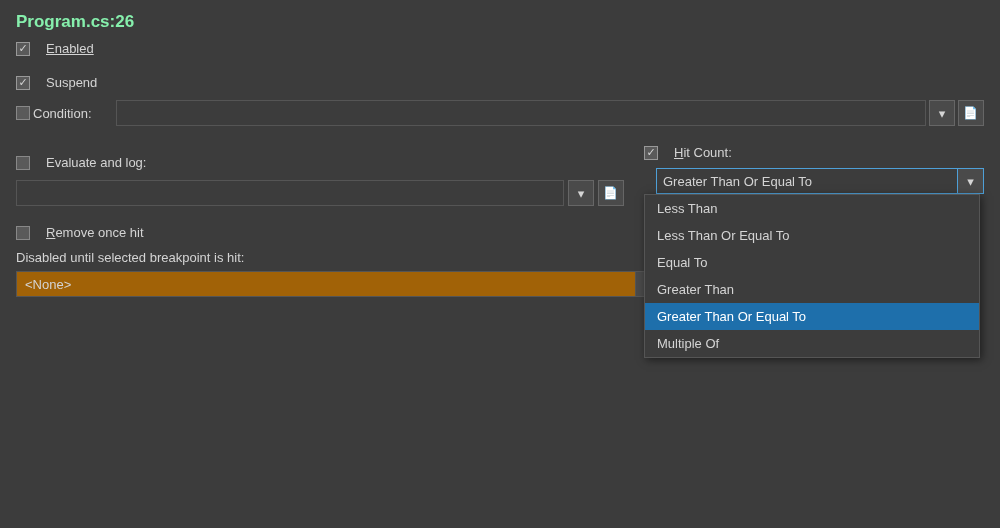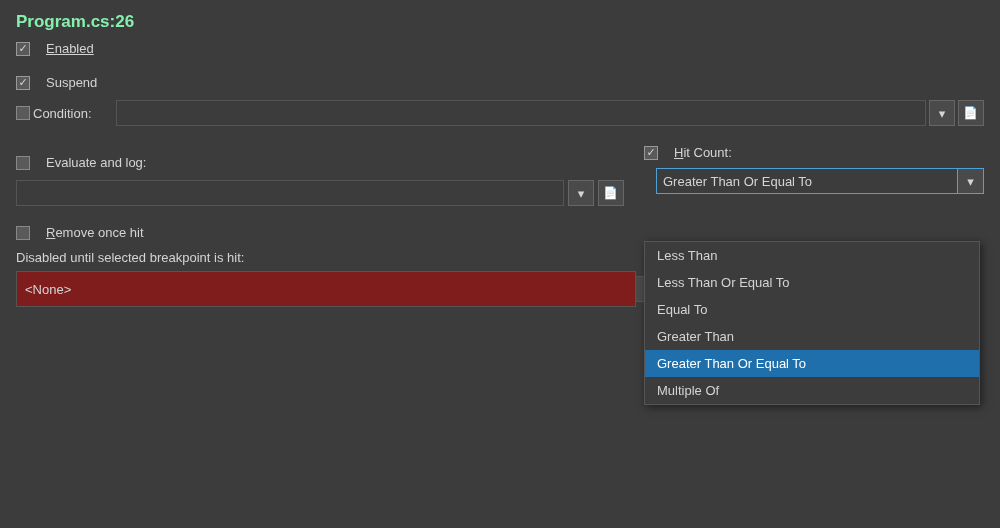--- a/index.html
+++ b/index.html
@@ -178,21 +178,20 @@
 
     .dropdown-menu {
       position: absolute;
       top: 26px;
       left: 0;
       width: 336px;
       background: #3c3c3c;
       border: 1px solid #555;
       z-index: 100;
       box-shadow: 2px 2px 8px rgba(0,0,0,0.5);
-      margin-top: 47px;
     }
 
     .dropdown-item {
       padding: 6px 12px;
       cursor: pointer;
       color: #d4d4d4;
     }
 
     .dropdown-item.selected {
       background: #1e6fab;
@@ -225,24 +224,24 @@
       margin-bottom: 6px;
     }
 
     .none-select-row {
       display: flex;
       align-items: center;
     }
 
     .none-select {
       width: 620px;
-      background: #7f1d1d;
-      border: 1px solid #555;
-      color: #d4d4d4;
-      height: 36px;
+      background: #a16207;
+      border: 1px solid #555;
+      color: #d4d4d4;
+      height: 26px;
       padding: 0 8px;
       display: flex;
       align-items: center;
       justify-content: space-between;
       cursor: pointer;
     }
 
     .none-arrow {
       width: 26px;
       height: 26px;

